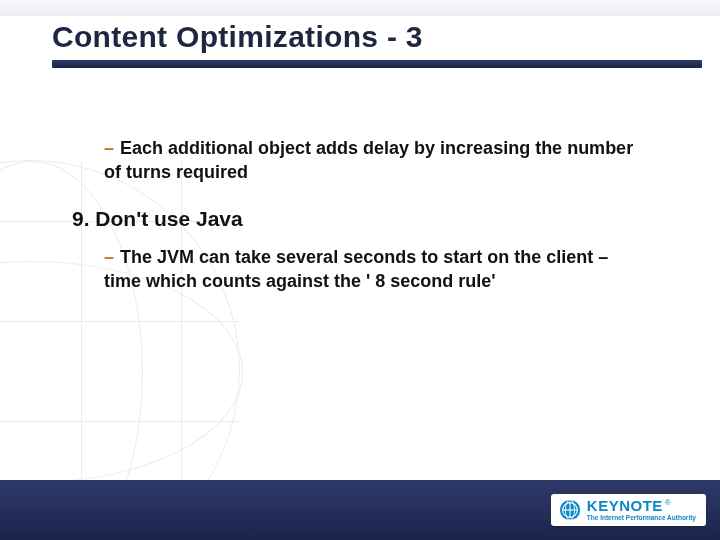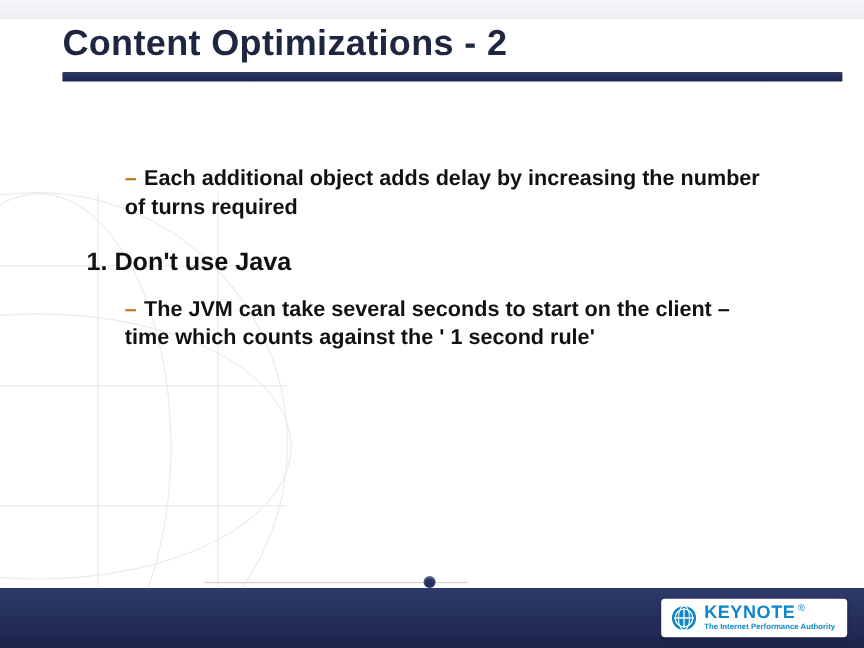--- a/index.html
+++ b/index.html
@@ -96,21 +96,21 @@
   .sub .dash {
     color: #c0781a;
     font-weight: 700;
     margin-right: 6px;
   }
 
   
   .bottom-bar {
     position: absolute;
     left: 0; right: 0; bottom: 0;
-    height: 50px;
+    height: 60px;
     background: linear-gradient(#2e3a6a, #1b244a);
     display: flex;
     justify-content: flex-end;
     align-items: center;
     padding-right: 14px;
   }
 
   
   .logo-plate {
     background: #ffffff;
@@ -177,31 +177,31 @@
 <div class="bg-globe">
   <div class="lat" style="top:60px"></div>
   <div class="lat" style="top:160px"></div>
   <div class="lat" style="top:260px"></div>
   <div class="lat" style="top:360px"></div>
 
   <div class="lon" style="left:260px"></div>
   <div class="lon" style="left:360px"></div>
 </div>
 
-<div class="title">Content Optimizations - 2</div>
+<div class="title">Content Optimizations - 3</div>
 <div class="blue-bar"></div>
 
 <div class="content">
   <div class="sub">
     <span class="dash">–</span><span>Each additional object adds delay by increasing the number of turns required</span>
   </div>
 
-  <div class="heading">1. Don't use Java</div>
+  <div class="heading">9. Don't use Java</div>
   <div class="sub">
-    <span class="dash">–</span><span>The JVM can take several seconds to start on the client – time which counts against the ' 1 second rule'</span>
+    <span class="dash">–</span><span>The JVM can take several seconds to start on the client – time which counts against the ' 8 second rule'</span>
   </div>
 </div>
 
 <div class="accent-line"></div>
 <div class="accent-dot"></div>
 
 <div class="bottom-bar">
   <div class="logo-plate">
     <div class="logo-mark">
       <svg viewBox="0 0 24 24" width="22" height="22">

